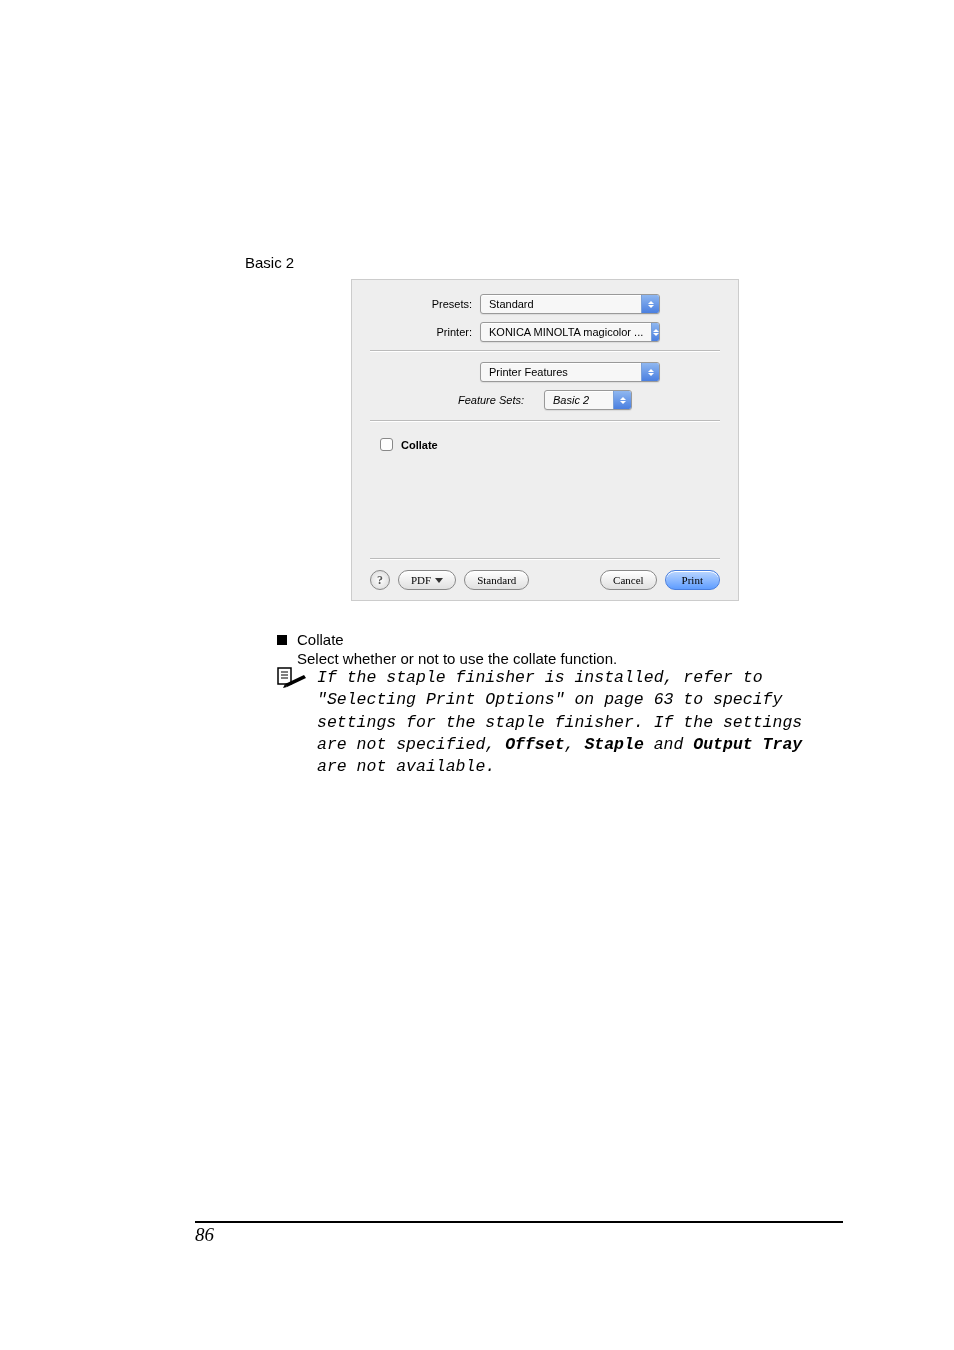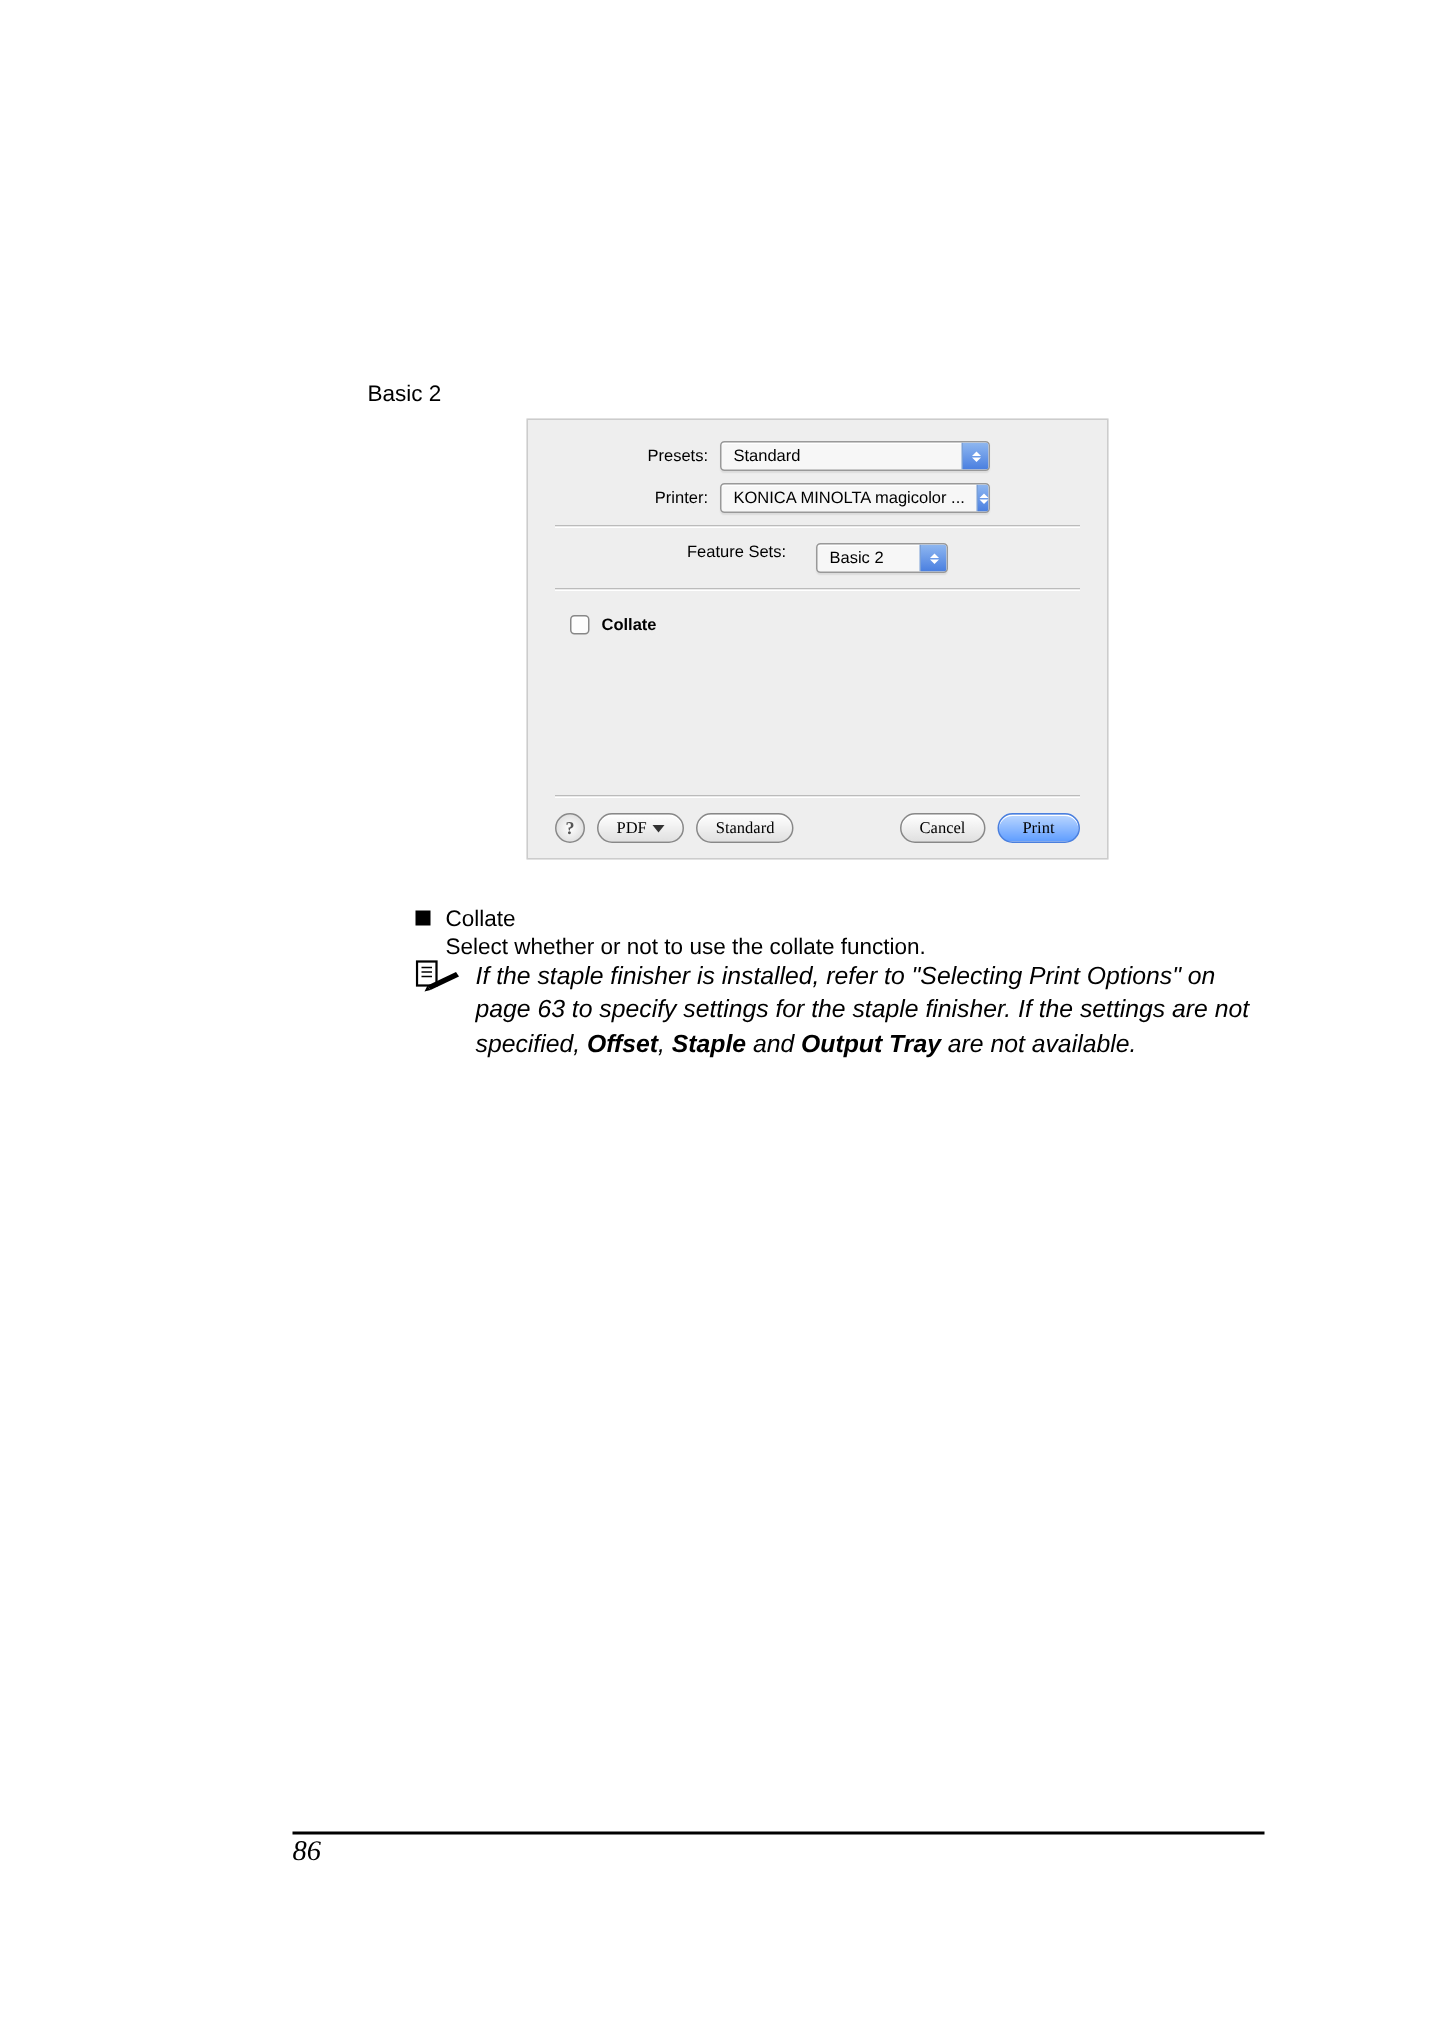--- a/index.html
+++ b/index.html
@@ -87,23 +87,25 @@
 
   .hr-dented {
     border: none;
     border-top: 1px solid #bbb;
     border-bottom: 1px solid #fff;
     margin: 0 0 10px 0;
   }
 
   .feature-row {
     display: flex;
+    align-items: center;
     justify-content: center;
     gap: 20px;
     margin-bottom: 10px;
+    font-style: italic;
   }
   .feature-row .flabel {
     font-size: 11px;
   }
 
   .options-box {
     min-height: 126px;
     padding: 6px 10px;
   }
   .aqua-check {
@@ -161,21 +163,21 @@
     color: #000;
     padding: 0 16px;
   }
 
   
   .bullet-block { margin-left: 32px; font-size: 15px; }
   .bullet-line { display: flex; align-items: baseline; gap: 10px; margin-bottom: 2px; }
   .bullet-square { width: 10px; height: 10px; background: #000; margin-top: 4px; flex: 0 0 auto; }
   .subtext { margin-left: 20px; font-size: 15px; }
 
-  .note-block { display: flex; gap: 10px; margin-left: 32px; font-size: 16.5px; font-style: italic; font-family: Liberation Sans, sans-serif; line-height: 1.35; }
+  .note-block { display: flex; gap: 10px; margin-left: 32px; font-size: 16.5px; font-style: italic; font-family: Liberation Mono, monospace; line-height: 1.35; }
   .note-text { max-width: 520px; }
   .note-text b { font-style: italic; font-weight: 700; }
 
   .note-icon svg { display: block; }
 
   
   .footer-rule {
     position: absolute;
     left: 195px;
     width: 648px;
@@ -224,20 +226,30 @@
           <span class="txt">KONICA MINOLTA magicolor ...</span>
           <span class="arrow-btn">
               <span class="up"></span>
               <span class="down"></span>
             </span>
         </div>
       </div>
 
       <hr class="hr-dented">
 
+      <div class="row" style="justify-content:flex-start;">
+        <div class="lbl"></div>
+        <div class="sel sel-lg">
+          <span class="txt">Printer Features</span>
+          <span class="arrow-btn">
+              <span class="up"></span>
+              <span class="down"></span>
+            </span>
+        </div>
+      </div>
 
       <div class="feature-row">
         <span class="flabel">Feature Sets:</span>
         <div class="sel sel-sm">
           <span class="txt">Basic 2</span>
           <span class="arrow-btn">
               <span class="up"></span>
               <span class="down"></span>
             </span>
         </div>

